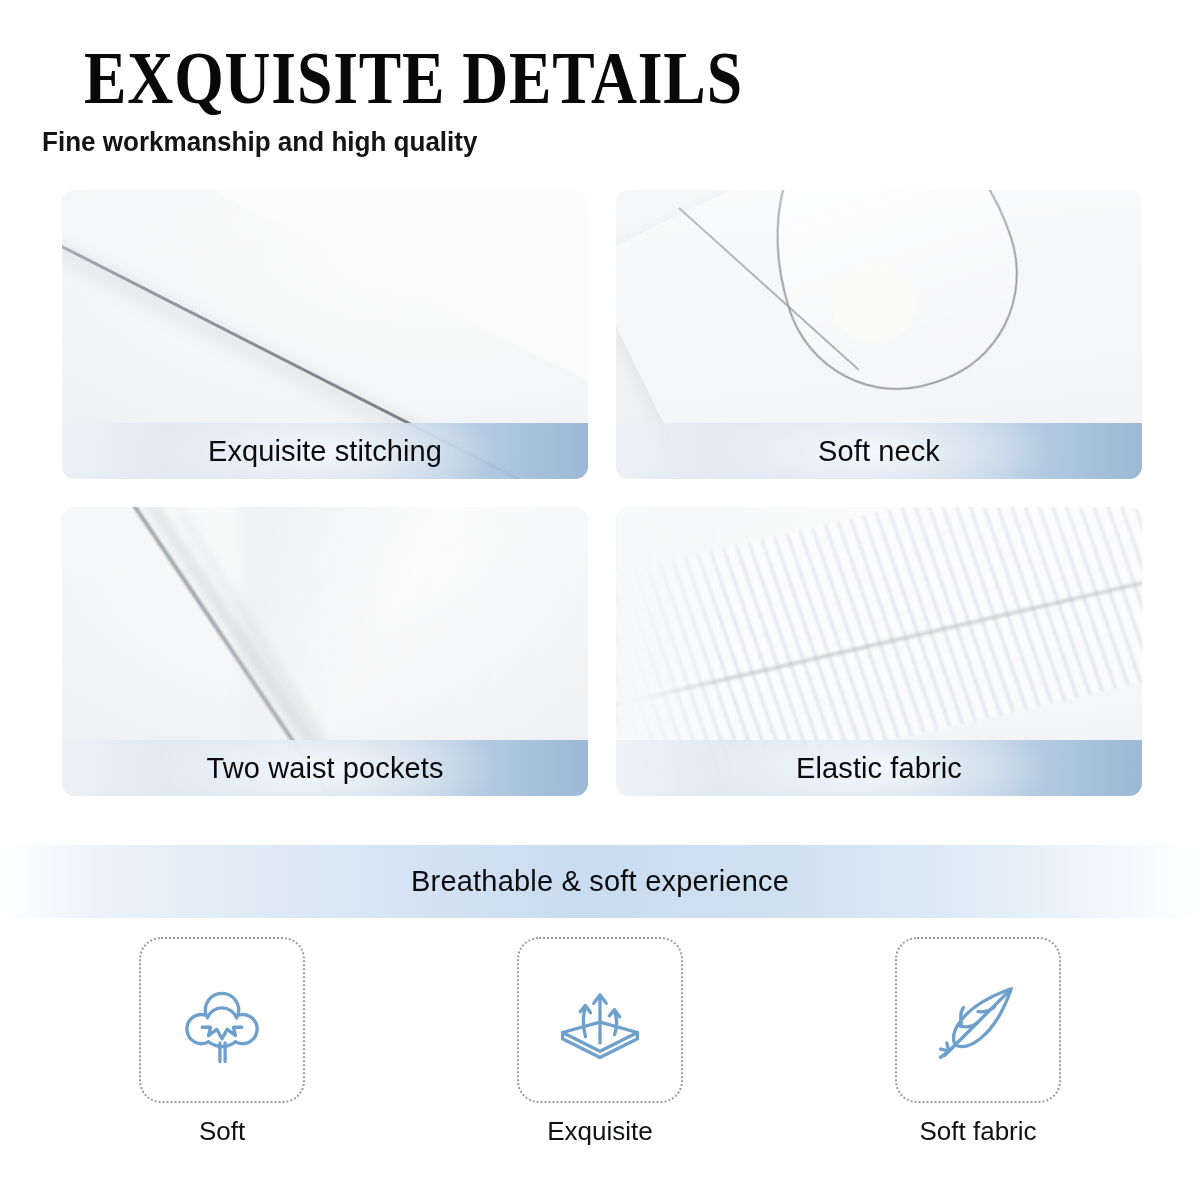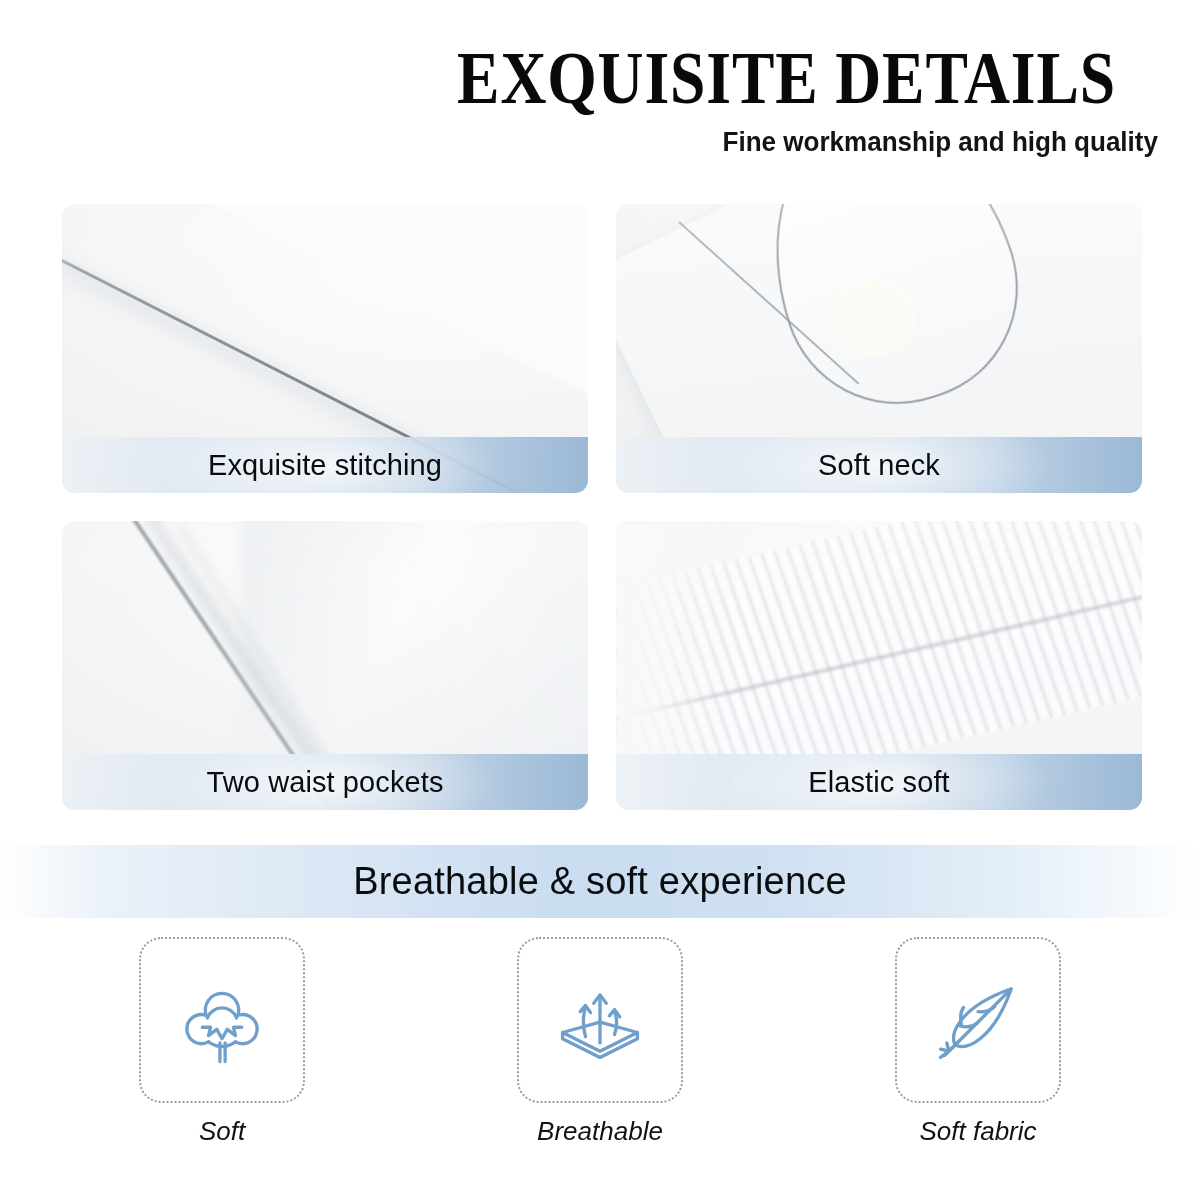--- a/index.html
+++ b/index.html
@@ -10,21 +10,21 @@
     width: 1200px;
     height: 1200px;
     background: #ffffff;
     font-family: "Liberation Sans", sans-serif;
     overflow: hidden;
     position: relative;
   }
 
   
   .header {
-    text-align: right;
+    text-align: left;
     padding-top: 44px;
   }
   .page-title {
     font-family: "Liberation Serif", serif;
     font-weight: bold;
     font-size: 74px;
     line-height: 0.92;
     letter-spacing: 1px;
     color: #090909;
     transform: scaleX(0.86);
@@ -40,21 +40,21 @@
     margin: 0;
     padding-top: 14px;
     transform: scaleX(0.93);
     transform-origin: center center;
     white-space: nowrap;
   }
 
   
   .cards {
     position: absolute;
-    top: 204px;
+    top: 190px;
     left: 62px;
     width: 1076px;
     display: grid;
     grid-template-columns: 526px 526px;
     grid-template-rows: 289px 289px;
     column-gap: 24px;
     row-gap: 11px;
     gap: 28px;
   }
   .card {
@@ -286,21 +286,21 @@
         #dce8f5 26%,
         #c9dcf0 48%,
         #cfe0f1 64%,
         #e3eef8 84%,
         #ffffff 100%);
     display: flex;
     align-items: center;
     justify-content: center;
   }
   .banner-text {
-    font-size: 38px;
+    font-size: 29px;
     color: #0b0c0e;
     letter-spacing: 0.2px;
     white-space: nowrap;
   }
 
   
   .features {
     position: absolute;
     top: 937px;
     left: 138px;
@@ -328,21 +328,20 @@
   .feature-box svg {
     width: 104px;
     height: 104px;
     display: block;
   }
   .feature-label {
     margin-top: 13px;
     font-size: 26px;
     color: #111214;
     white-space: nowrap;
-    font-style: italic;
   }
 </style>
 </head>
 <body>
 
 <div class="header">
   <div class="page-title">EXQUISITE DETAILS</div>
   <div class="page-subtitle">Fine workmanship and high quality</div>
 </div>
 
@@ -395,21 +394,21 @@
   <div class="card">
     <div class="photo">
       <div class="fabric-base"></div>
       <div class="waist-band"></div>
       <div class="waist-edge"></div>
       <div class="waist-left-shadow"></div>
       <div class="card-vignette"></div>
     </div>
     <div class="caption-strip">
       <div class="caption-glow"></div>
-      <span class="caption-text">Elastic soft</span>
+      <span class="caption-text">Elastic fabric</span>
     </div>
   </div>
 </div>
 
 <div class="banner">
   <span class="banner-text">Breathable &amp; soft experience</span>
 </div>
 
 <div class="features">
 
@@ -435,21 +434,21 @@
         <path d="M50 52 L14 62 L50 80 L86 62 z"></path>
         <path d="M14 62 L14 68 L50 86 L86 68 L86 62"></path>
         <path d="M50 72 L50 26"></path>
         <path d="M44 34 L50 26 L56 34"></path>
         <path d="M36 66 q-4 -16 0 -28"></path>
         <path d="M31 42 L36 36 L41 43"></path>
         <path d="M64 64 q4 -12 0 -22"></path>
         <path d="M59 46 L64 40 L69 47"></path>
       </svg>
     </div>
-    <div class="feature-label">Breathable</div>
+    <div class="feature-label">Exquisite</div>
   </div>
 
   <div class="feature">
     <div class="feature-box">
       <svg viewBox="0 0 100 100" fill="none" stroke="#6fa0cc" stroke-width="3.2" stroke-linecap="round" stroke-linejoin="round">
         <path d="M82 20 q-12 34 -30 48 q-14 11 -24 6 q-5 -10 6 -24 q14 -18 48 -30 z"></path>
         <path d="M80 22 L28 74"></path>
         <path d="M28 74 L18 84"></path>
         <path d="M22 80 l-8 -2 M22 80 l-2 -8 M22 80 l-8 6 M22 80 l7 -7"></path>
         <path d="M34 54 q-2 -10 2 -16"></path>

